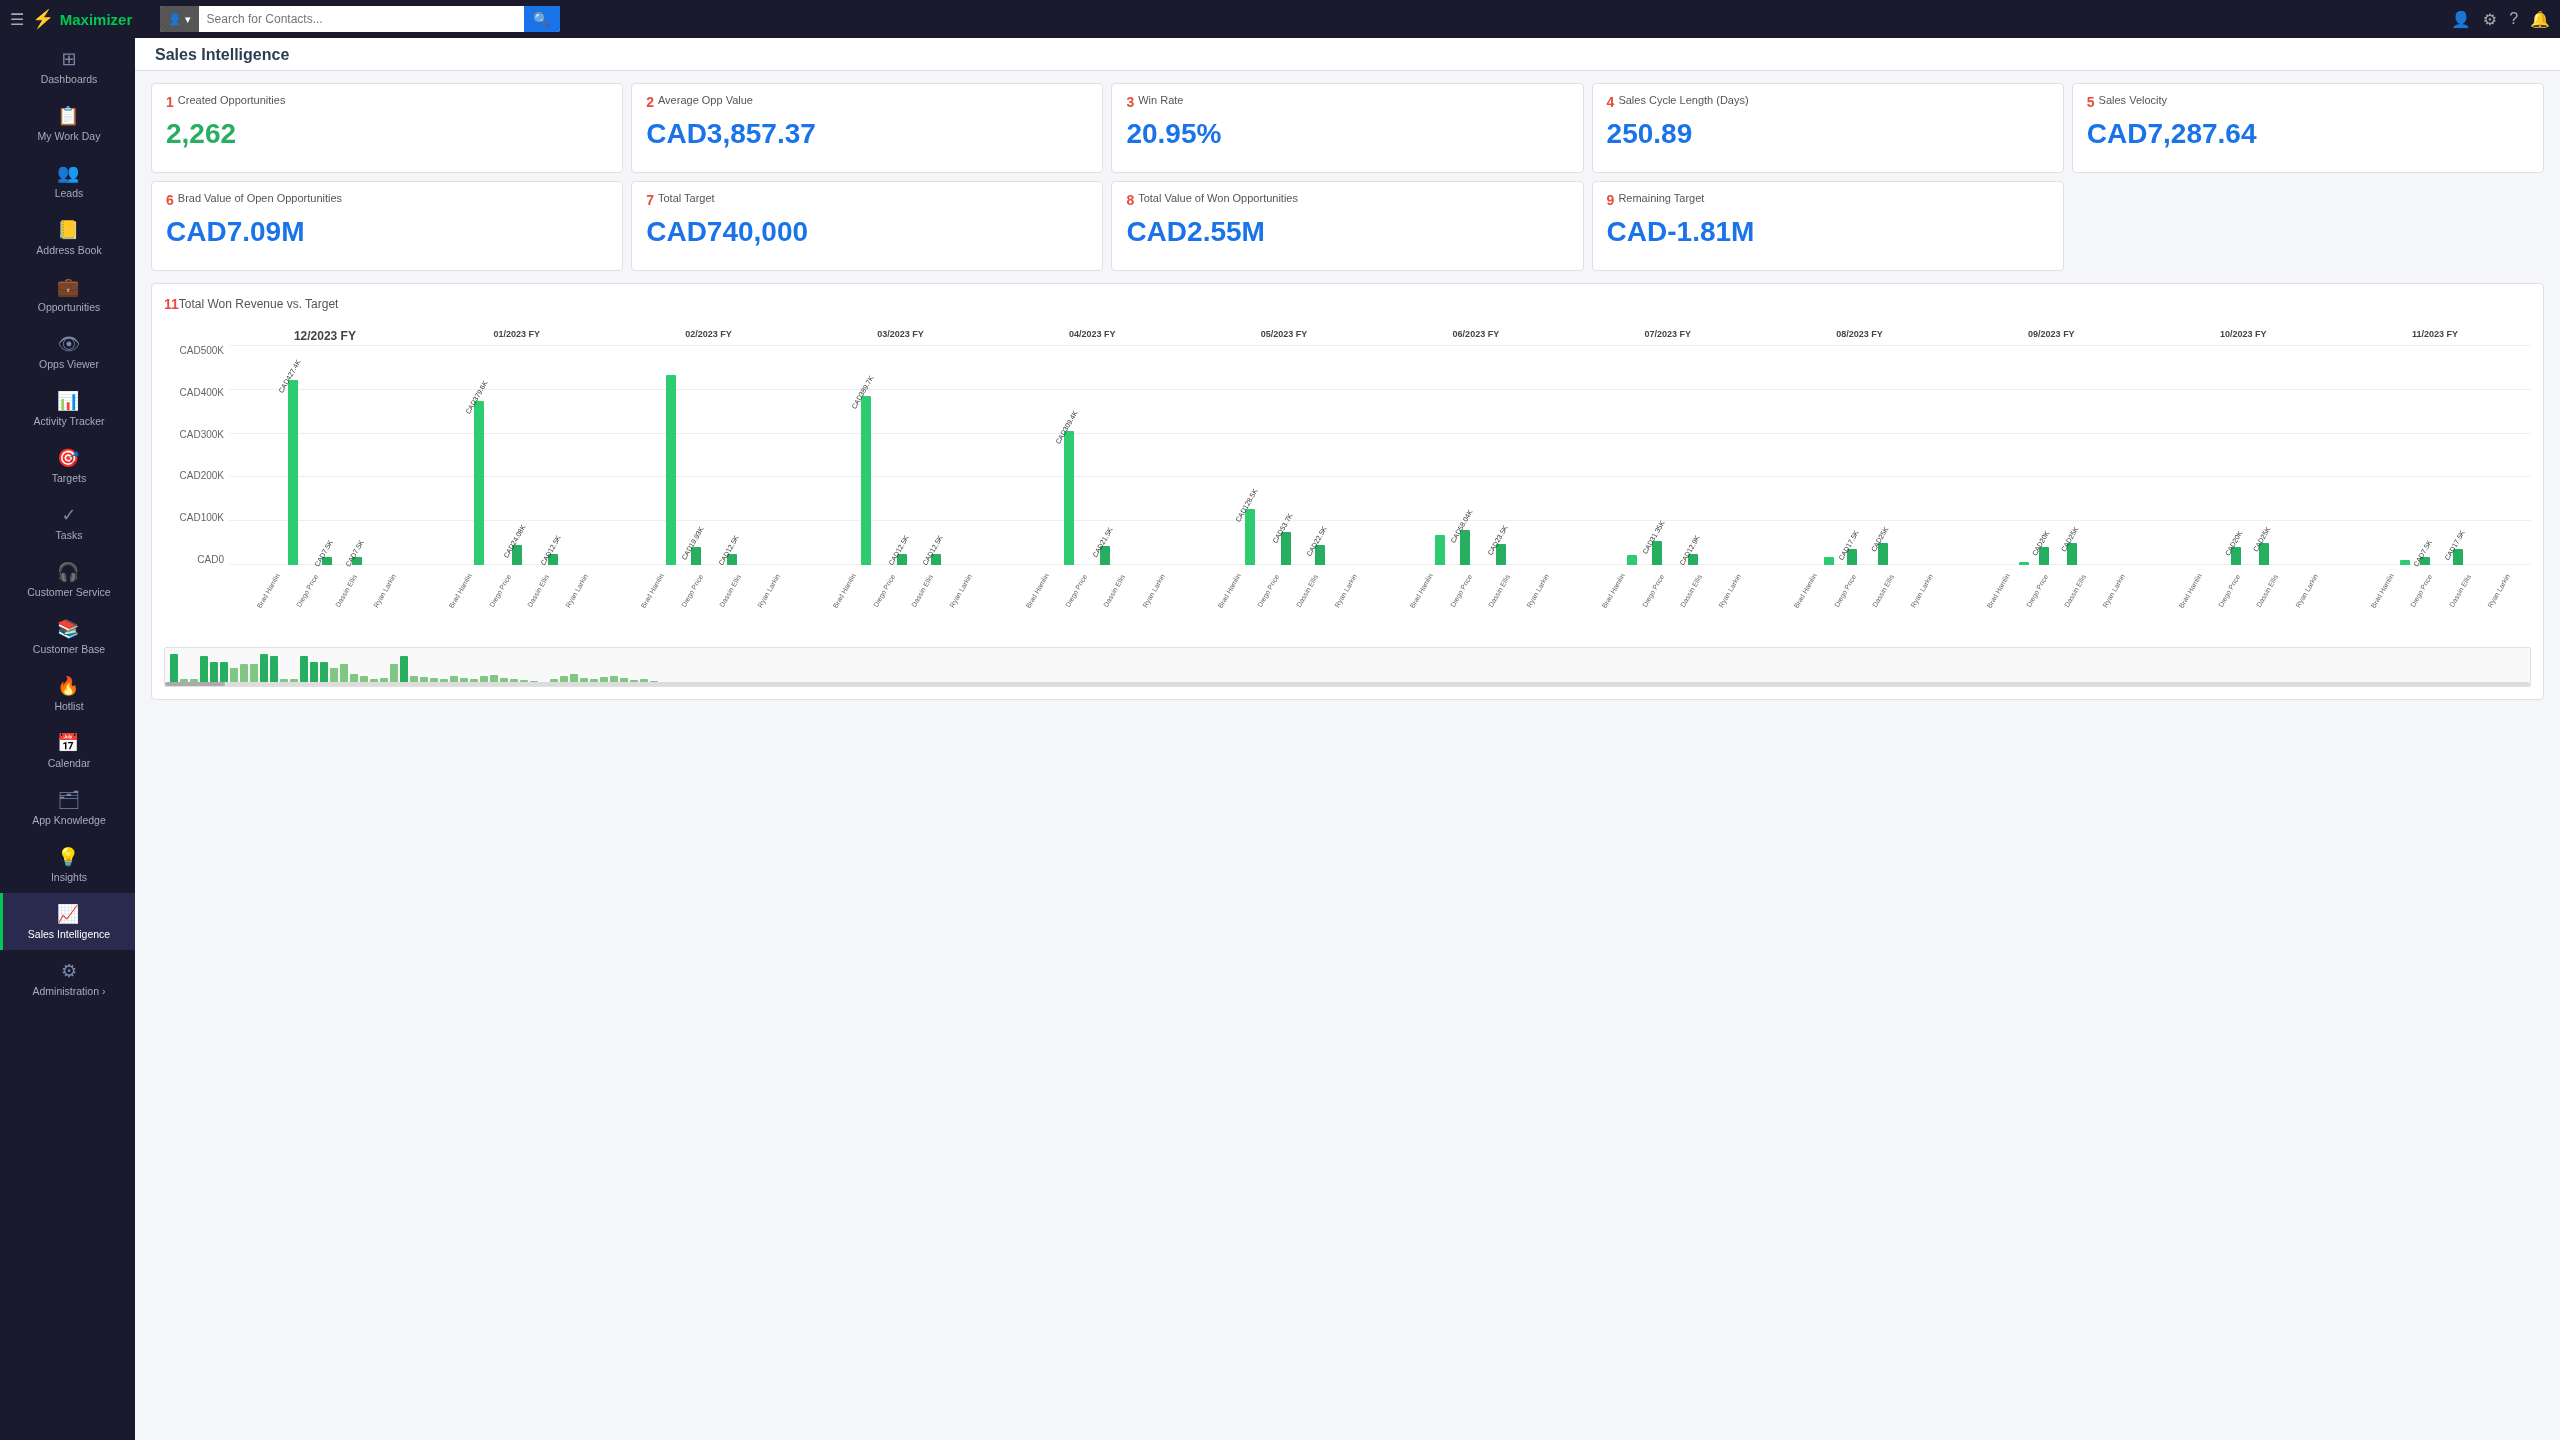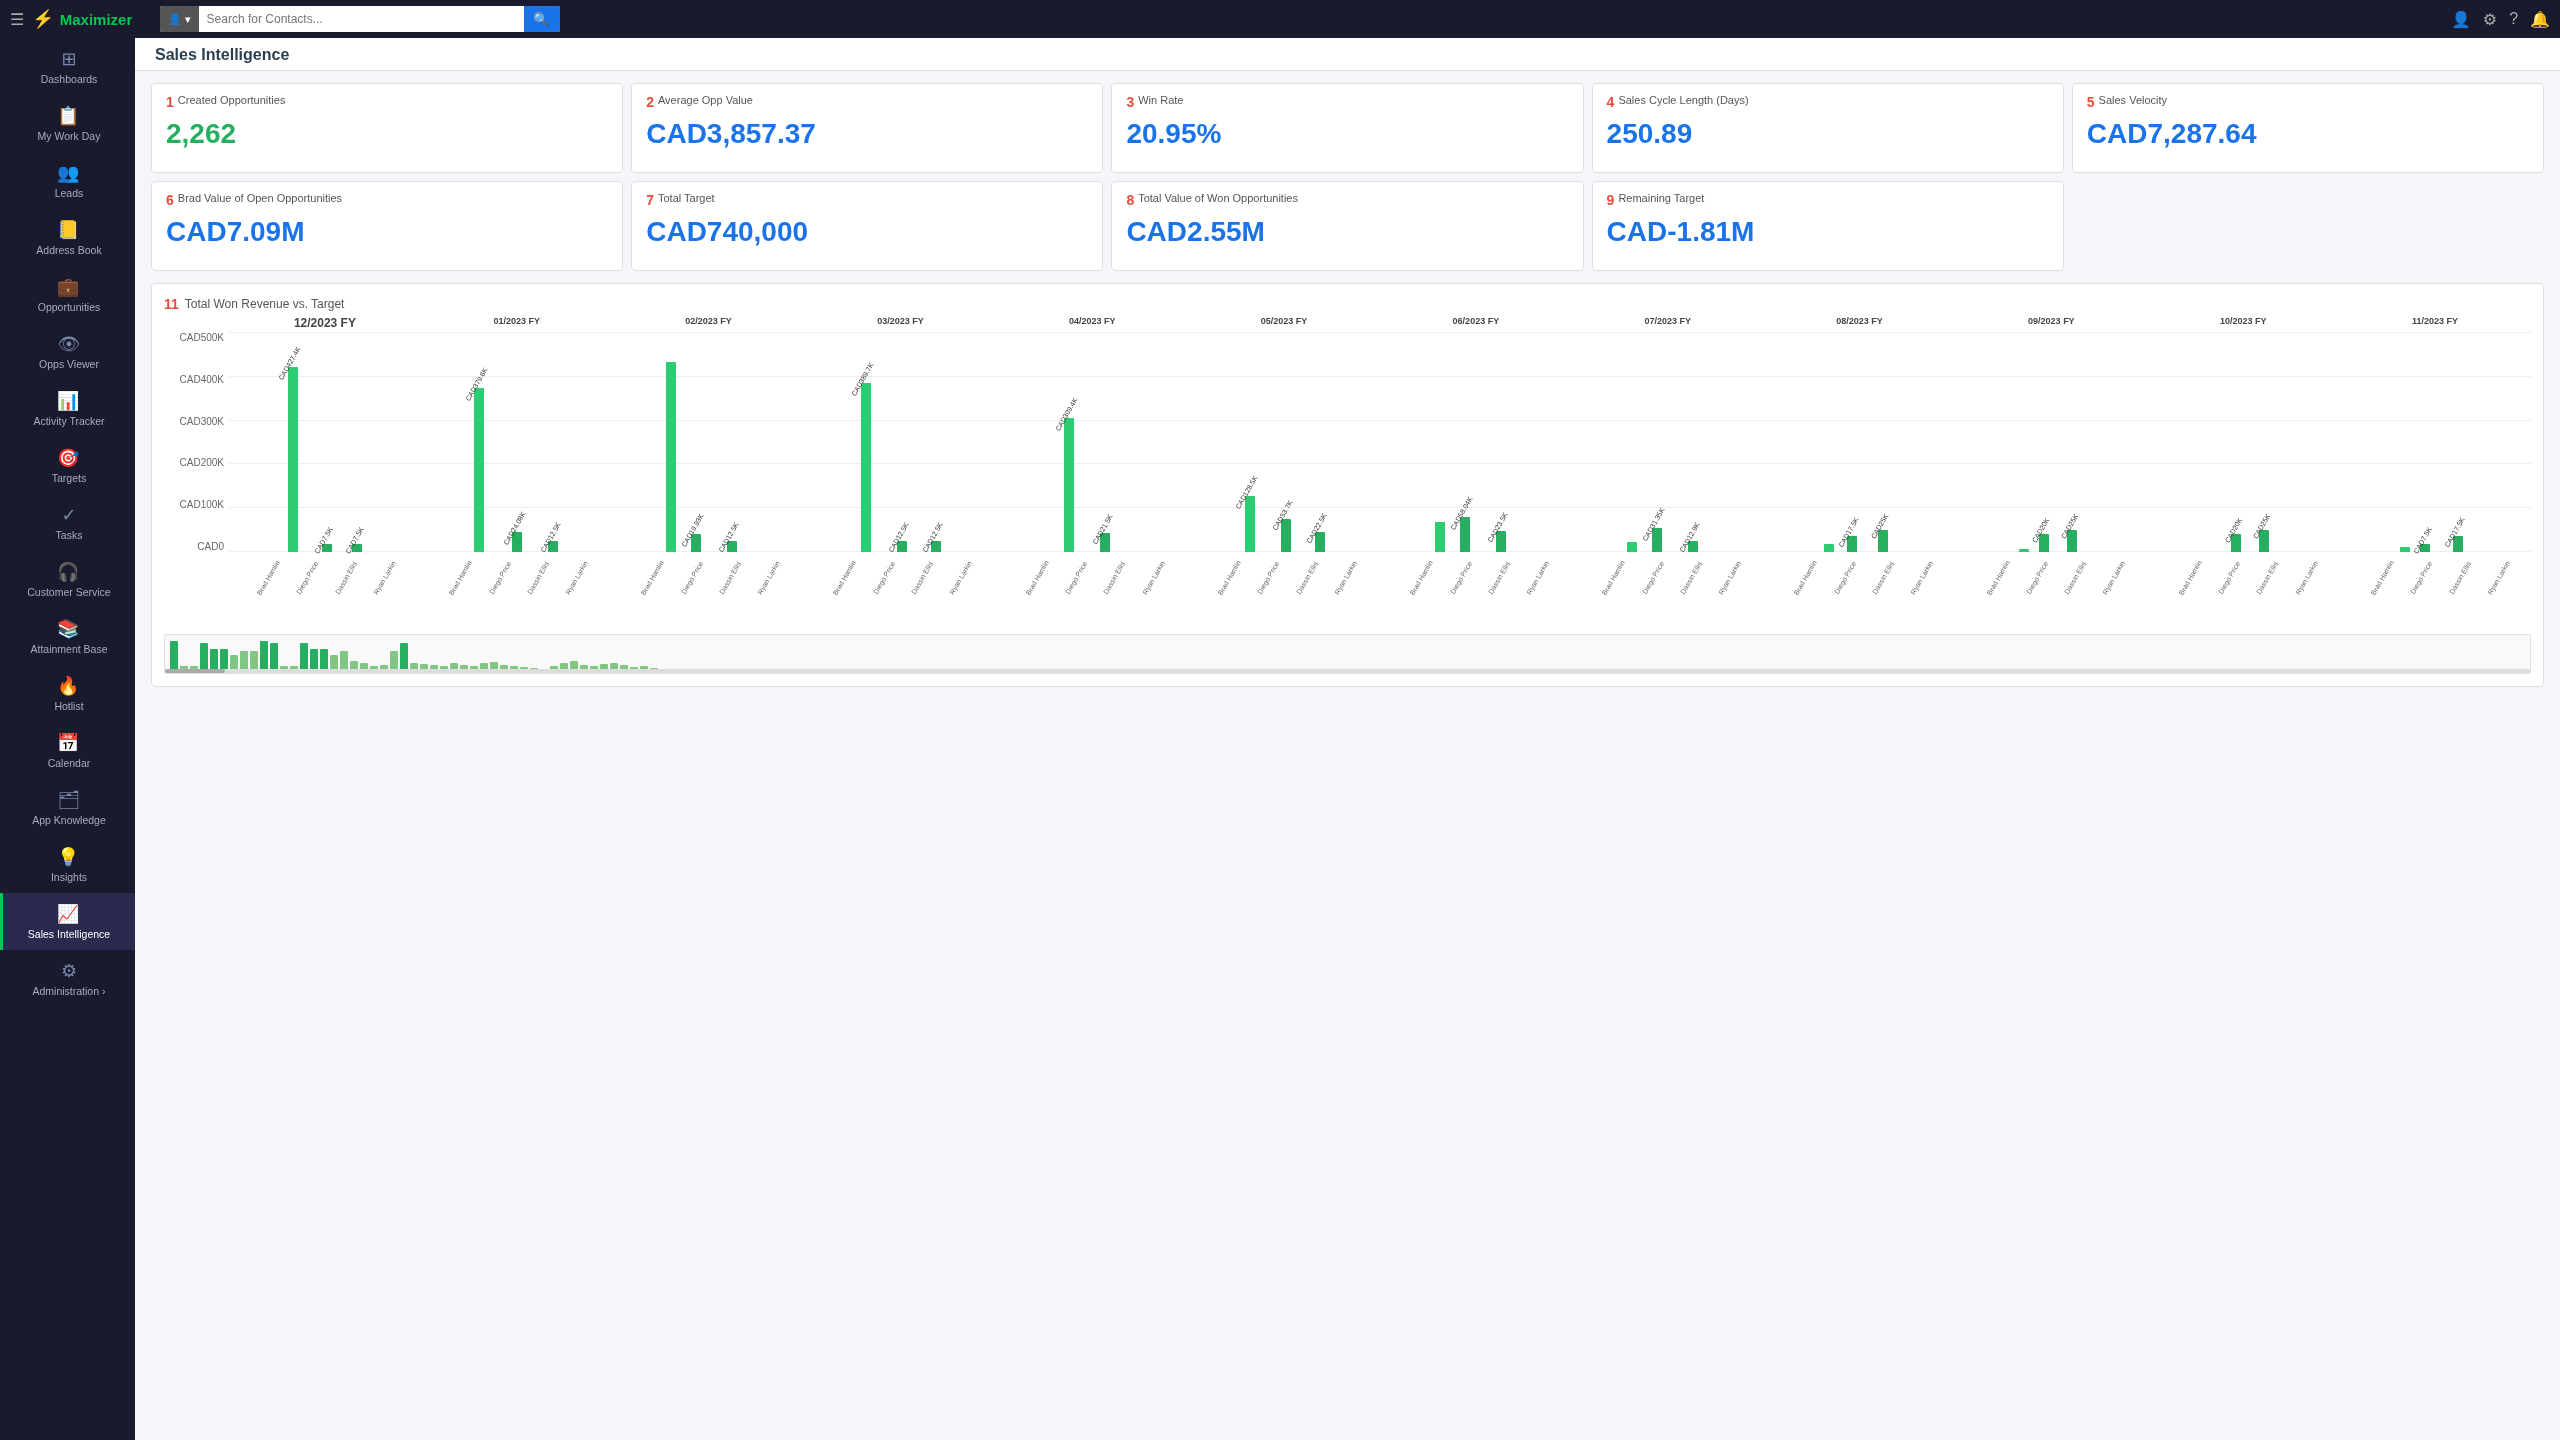--- a/index.html
+++ b/index.html
@@ -112,21 +112,21 @@
       margin-bottom: 12px;
     }
 
     
     .chart-section {
       background: #fff;
       border: 1px solid #e0e0e0;
       border-radius: 4px;
       padding: 12px;
     }
-    .chart-title-row { display: flex; align-items: center; gap: 6px; margin-bottom: 4px; }
+    .chart-title-row { display: flex; align-items: center; margin-bottom: 17px; }
     .chart-num { font-size: 14px; font-weight: bold; color: #e74c3c; }
     .chart-title { font-size: 12px; color: #555; }
 
     .chart-container { overflow-x: auto; }
   </style>
 </head>
 <body>
 
 <div class="top-nav">
   <span class="hamburger">☰</span>
@@ -185,21 +185,21 @@
     <div class="sidebar-item">
       <span class="s-icon">✓</span>
       <span>Tasks</span>
     </div>
     <div class="sidebar-item">
       <span class="s-icon">🎧</span>
       <span>Customer Service</span>
     </div>
     <div class="sidebar-item">
       <span class="s-icon">📚</span>
-      <span>Attainment Base</span>
+      <span>Customer Base</span>
     </div>
     <div class="sidebar-item">
       <span class="s-icon">🔥</span>
       <span>Hotlist</span>
     </div>
     <div class="sidebar-item">
       <span class="s-icon">📅</span>
       <span>Calendar</span>
     </div>
     <div class="sidebar-item">

